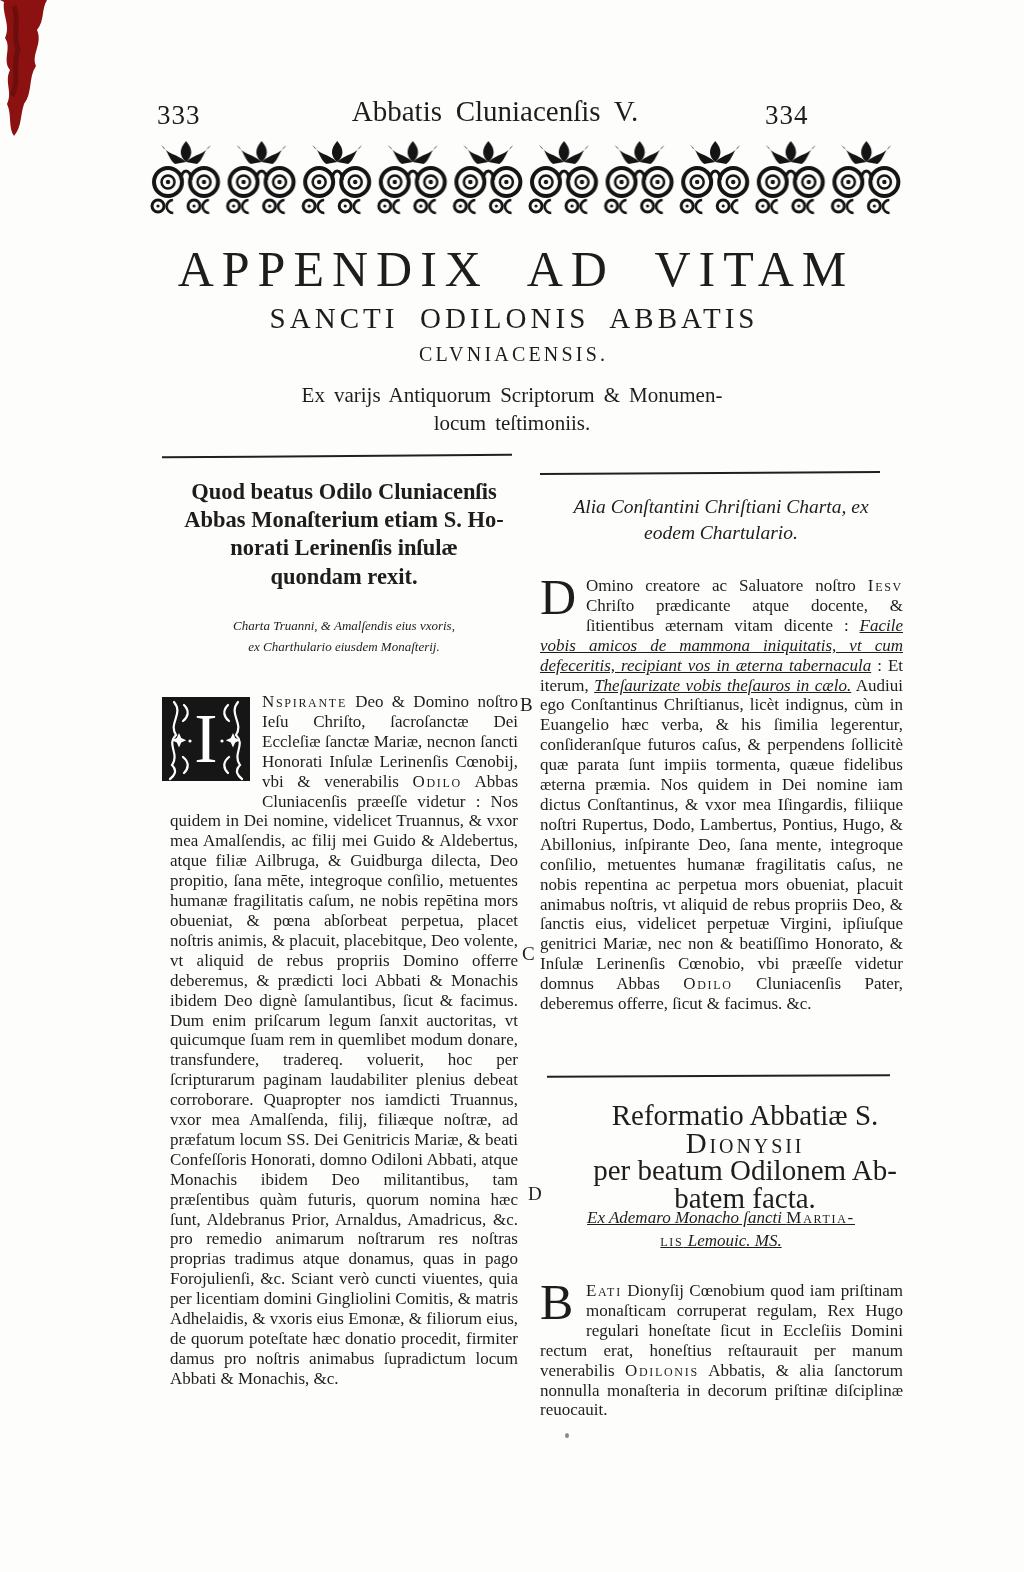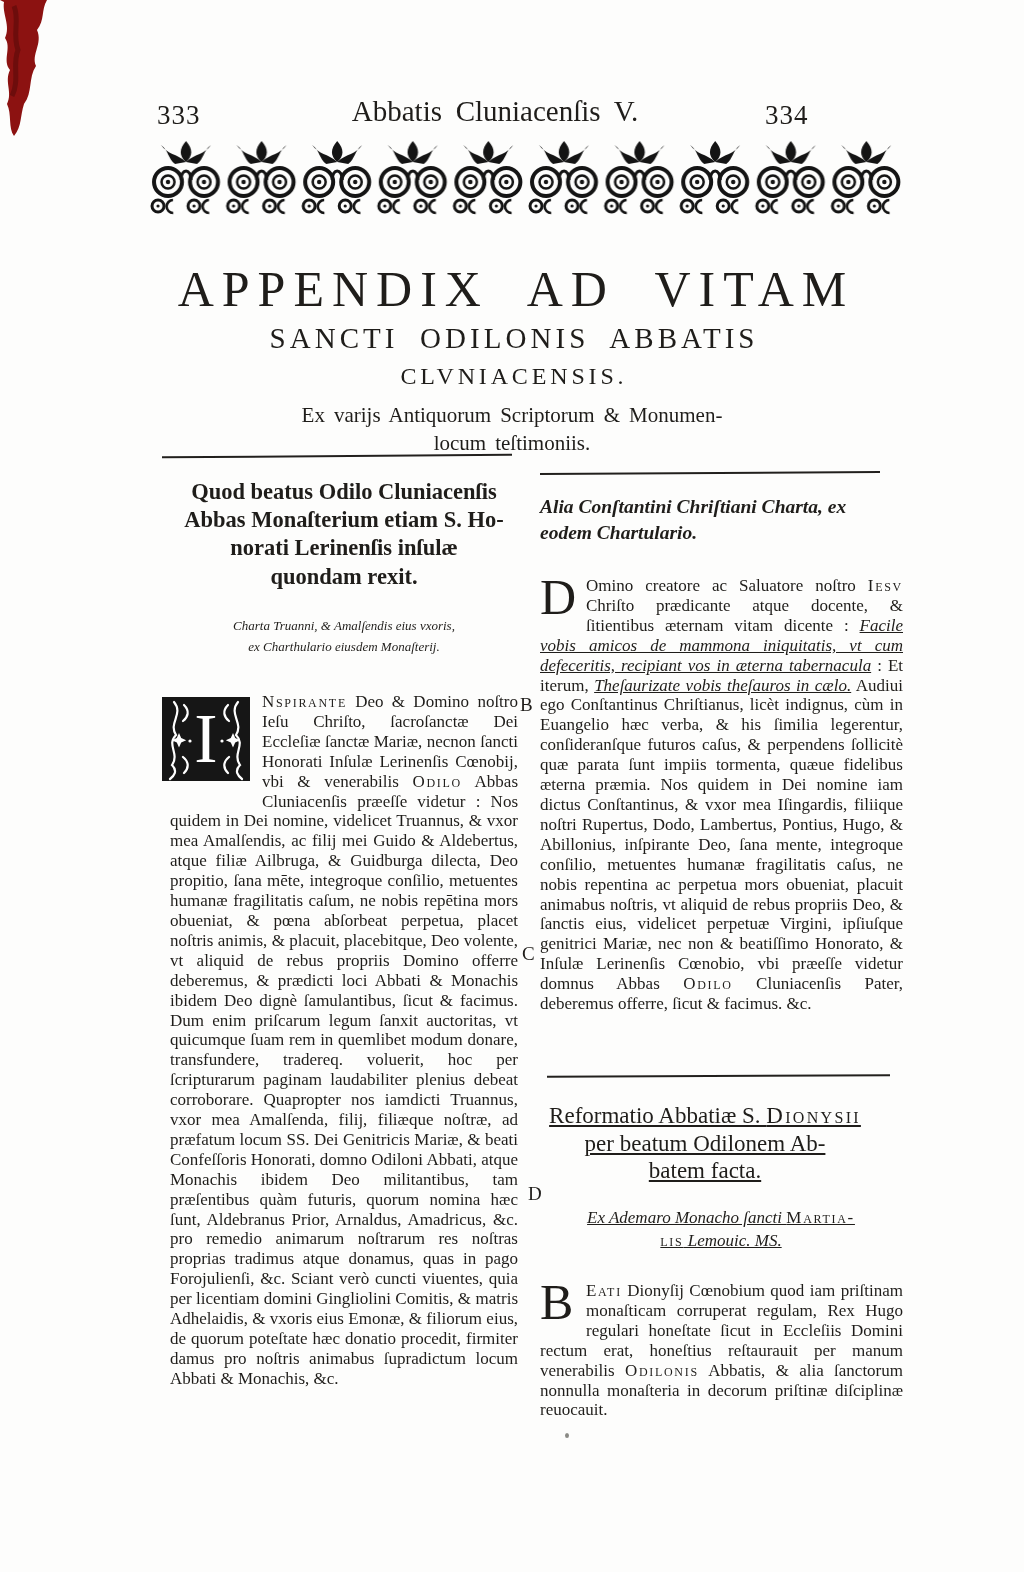--- a/index.html
+++ b/index.html
@@ -11,24 +11,24 @@
   }
   .abs { position:absolute; }
   
   .pnum { font-size:27px; letter-spacing:1px;font-family:Liberation Serif, serif; }
   #num-left  { left:157px; top:100px; }
   #num-right { left:765px; top:100px; }
   .running { left:95px; top:95px; width:800px; text-align:center; font-size:29px; word-spacing:0.22em; }
   
   #ornament { left:148px; top:140px; }
   
-  .tblock { left:110px; width:804px; text-align:center; white-space:nowrap;margin-top:20px; }
+  .tblock { left:110px; width:804px; text-align:center; white-space:nowrap; }
   #t-main { top:240px; font-size:50px; letter-spacing:0.16em; word-spacing:0.40em; text-indent:0.16em; }
   #t-sub1 { top:302px; font-size:29px; letter-spacing:0.14em; word-spacing:0.35em; text-indent:0.14em; }
-  #t-sub2 { top:343px; font-size:24px; letter-spacing:0.16em; text-indent:0.16em; }
+  #t-sub2 { top:343px; font-size:20px; letter-spacing:0.16em; text-indent:0.16em; }
   #byline1 { top:383px; font-size:21px; word-spacing:0.18em; }
   #byline2 { top:411px; font-size:21px; word-spacing:0.18em; }
   
   .rule { height:2px; background:#22201d; }
   #rule-left  { left:162px; top:455px; width:350px; transform:rotate(-0.45deg); }
   #rule-right { left:540px; top:472px; width:340px; transform:rotate(-0.35deg); }
   #rule-mid   { left:547px; top:1075px; width:343px; transform:rotate(-0.25deg); }
   
   #lh { left:170px; top:478px; width:348px; text-align:center; font-size:22.5px; line-height:28.2px;font-weight:bold; }
   #ls { left:170px; top:616px; width:348px; text-align:center; font-style:italic; font-size:13px; line-height:20.5px; }
@@ -37,23 +37,23 @@
   .initial-box { float:left; width:90px; height:106px; margin:5px 10px 0 -8px; }
   .plain-initial { float:left; width:46px; height:41px; font-size:50px; line-height:42px; }
   .sc { font-variant:small-caps; letter-spacing:0.10em; }
   .it { font-style:italic;text-decoration:underline; }
   
   .gutter { font-size:19px; }
   #g-b { left:520px; top:694px; }
   #g-c { left:522px; top:943px; }
   #g-d { left:528px; top:1183px; }
   
-  #rh1 { left:540px; top:494px; width:362px; text-align:left; font-style:italic; font-size:19.5px; line-height:25.5px;font-weight:bold; }
+  #rh1 { left:540px; top:494px; width:362px; text-align:center; font-style:italic; font-size:19.5px; line-height:25.5px; }
   #rp1 { left:540px; top:576px; width:363px; }
-  #rh2 { left:524px; top:1102px; width:362px; text-align:center; font-size:23px; line-height:27.5px;text-decoration:underline; }
+  #rh2 { left:564px; top:1102px; width:362px; text-align:center; font-size:29px; line-height:27.5px; }
   #rs2 { left:540px; top:1206px; width:362px; text-align:center; font-size:17px; line-height:23px; }
   #rs2 .rsc { font-style:normal; font-variant:small-caps; letter-spacing:0.10em; }
   #rp2 { left:540px; top:1281px; width:363px; }
   
   #stain { left:0; top:0; }
   .speck { left:565px; top:1433px; width:4px; height:5px; background:#8a8a85; border-radius:50%; }
 </style>
 </head>
 <body>
 

